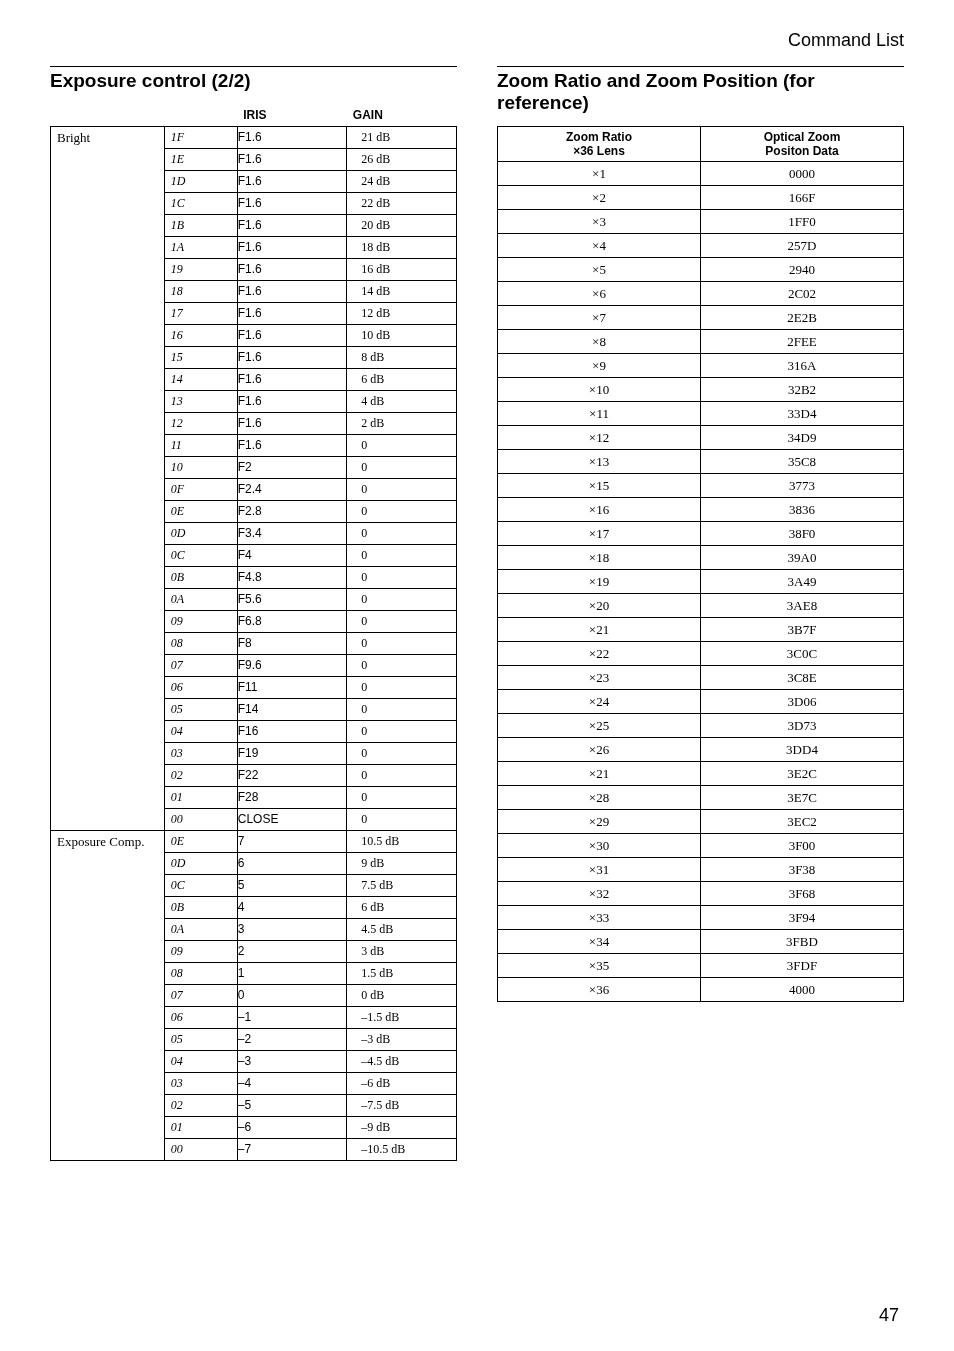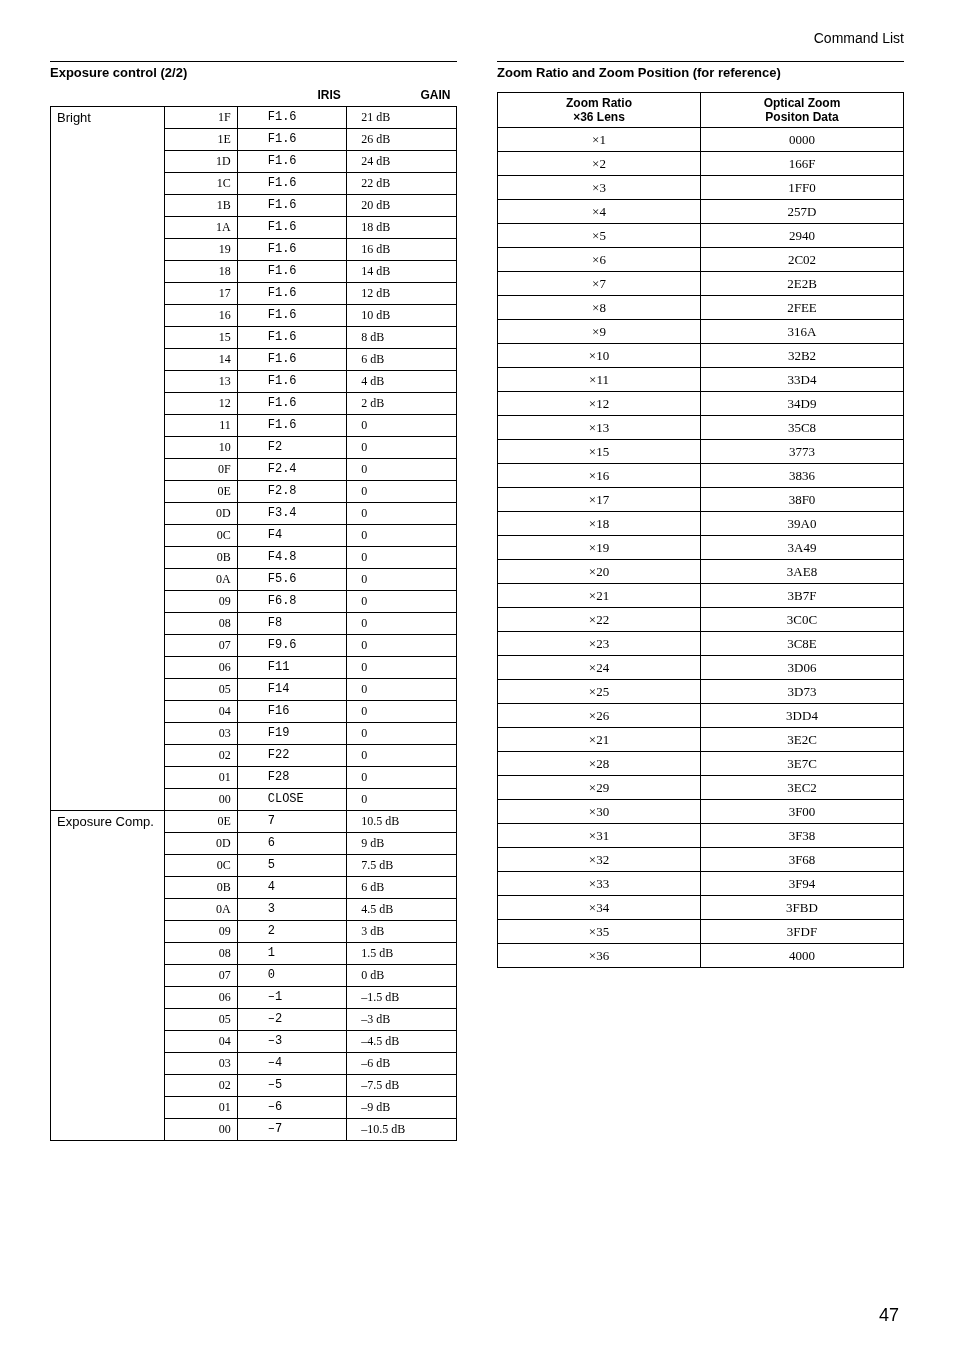--- a/index.html
+++ b/index.html
@@ -7,66 +7,66 @@
       font-family: Arial, Helvetica, sans-serif;
       background: #fff;
       color: #000;
       width: 954px;
       height: 1351px;
       position: relative;
       padding: 30px 50px;
     }
     .header-right {
       text-align: right;
-      font-size: 14px;
+      font-size: 18px;
       margin-bottom: 15px;
     }
     .columns {
       display: flex;
       gap: 40px;
     }
     .col-left { flex: 1; }
     .col-right { flex: 1; }
     .section-rule {
       border-top: 1px solid #000;
       margin-bottom: 3px;
     }
     .section-title {
       font-weight: bold;
-      font-size: 13px;
-      margin-bottom: 4px;
+      font-size: 19px;
+      margin-bottom: 12px;
     }
     table {
       border-collapse: collapse;
       width: 100%;
       font-size: 12px;
     }
     .exposure-table { width: 100%; }
     .exposure-table th, .exposure-table td {
       border: 1px solid #000;
       padding: 3px 6px;
       text-align: left;
       height: 22px;
     }
     .exposure-table thead th {
       border-left: none;
       border-right: none;
       border-top: none;
       font-weight: bold;
-      text-align: right;
+      text-align: left;
     }
     .exposure-table thead th:first-child { border: none; }
     .exposure-table thead th:nth-child(2) { border: none; }
     .exposure-table .cat-cell {
       vertical-align: top;
-      font-family: Liberation Sans, sans-serif;
+      font-family: Liberation Serif, serif;
       font-size: 13px;
     }
-    .exposure-table td.code { text-align: right; font-family: "Times New Roman", Times, serif; }
-    .exposure-table td.iris { text-align: left; font-family: Liberation Mono, monospace; padding-left: 30px; margin-top: 47px; }
+    .exposure-table td.code { text-align: left; font-family: "Times New Roman", Times, serif; font-style: italic; }
+    .exposure-table td.iris { text-align: left; font-family: Liberation Sans, sans-serif; padding-left: 0; margin-top: 47px; }
     .exposure-table td.gain { text-align: left; font-family: "Times New Roman", Times, serif; padding-left: 14px; }
 
     .zoom-table { width: 100%; margin-top: 12px; }
     .zoom-table th, .zoom-table td {
       border: 1px solid #000;
       padding: 3px 6px;
       text-align: center;
       height: 24px;
       font-family: "Times New Roman", Times, serif;
       font-size: 13px;

